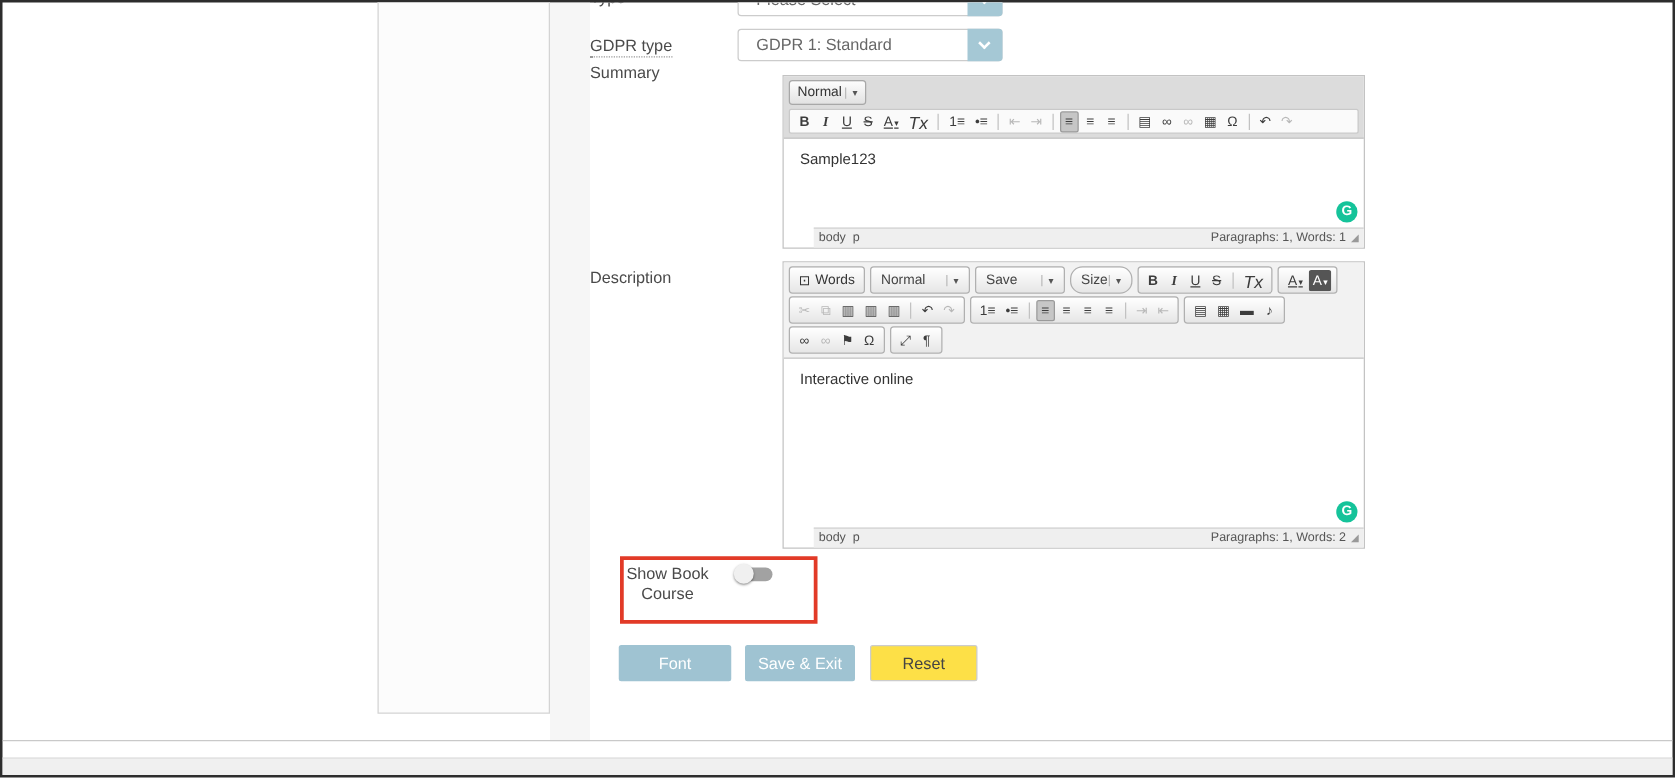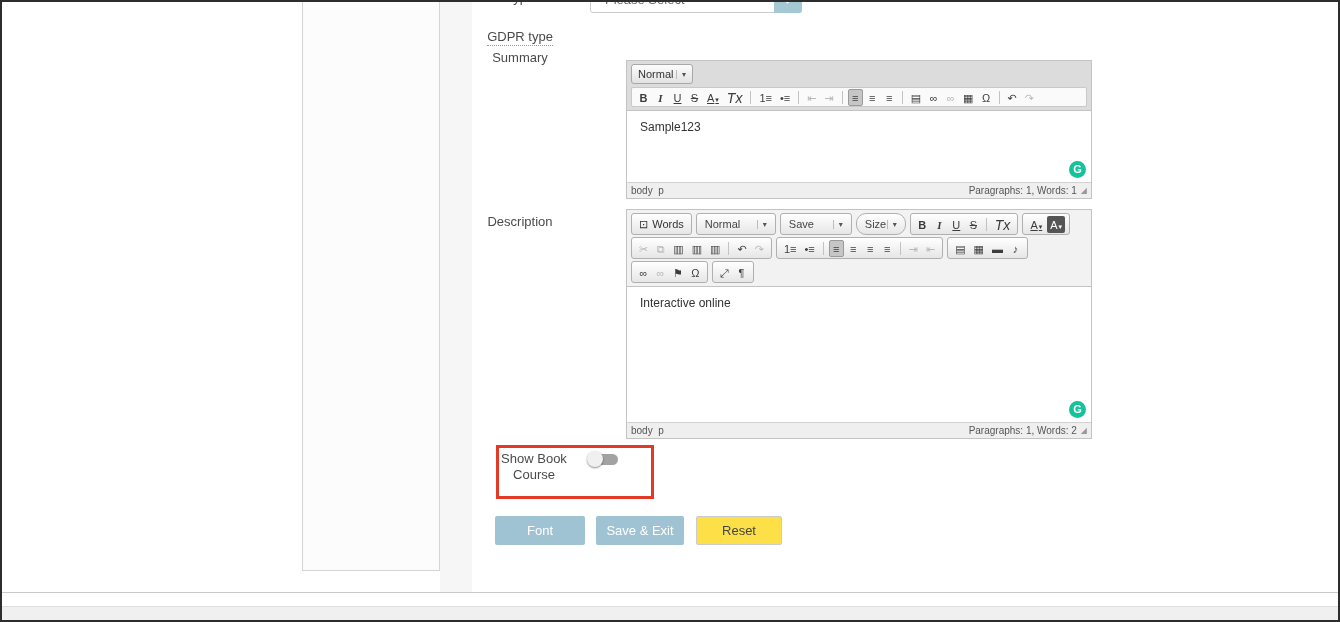--- a/index.html
+++ b/index.html
@@ -11,21 +11,21 @@
   }
   .side-panel {
     position:absolute; left:300px; top:-1px; width:138px; height:570px;
     background:#fcfcfc; border:1px solid #d4d4d4;
   }
   .gutter {
     position:absolute; left:438px; top:0; width:32px; height:591px;
     background:#f6f6f6;
   }
   .flabel {
-    position:absolute; left:470px; width:96px; text-align:center;
+    position:absolute; left:470px; width:96px; text-align:left;
     font-size:13px; color:#4a4a4a; line-height:16px;
   }
   .dotted { border-bottom:1px dotted #999; padding-bottom:1px; }
   
   .dd {
     position:absolute; left:588px; width:212px; height:26px;
     background:#fff; border:1px solid #ccc; border-radius:3px;
   }
   .dd-text { display:block; line-height:24px; padding-left:14px; font-size:13px; color:#666;
     white-space:nowrap; overflow:hidden; }
@@ -71,21 +71,21 @@
   .e1 .e-content { height:71px; }
   .e2 .e-content { height:135px; }
   .grammarly {
     position:absolute; right:5px; bottom:4px; width:17px; height:17px; border-radius:50%;
     background:#15c39a; color:#fff; font-size:11px; font-weight:bold;
     text-align:center; line-height:17px;
   }
   .e-footer {
     height:16px; background:#efefef; border-top:1px solid #d2d2d2;
     display:flex; justify-content:space-between; align-items:center; padding:0 4px;
-    font-size:10px; color:#555;
+    font-size:10px; color:#555;margin-left:24px;
   }
   .path-text { white-space:pre; }
   .footer-right { display:flex; align-items:center; }
   .resize-handle { font-size:8px; color:#999; margin-left:4px; line-height:10px; }
   
   .e2-toolbar { background:#f2f2f2; padding:3px 4px; border-bottom:1px solid #c3c3c3; }
   .ck-row { display:flex; gap:4px; margin-bottom:2px; flex-wrap:wrap; }
   .ck-row:last-child { margin-bottom:0; }
   .ck-group {
     display:inline-flex; align-items:center; height:22px; padding:0 3px;
@@ -131,20 +131,26 @@
   <div class="flabel" style="top:-12px;">Type</div>
   <div class="dd" style="top:-15px;">
     <span class="dd-text">Please Select</span>
     <span class="dd-arrow">
         <span class="chev"></span>
       </span>
   </div>
 
   <div class="flabel" style="top:27px;">
     <span class="dotted">GDPR type</span>
+  </div>
+  <div class="dd" style="top:21px;">
+    <span class="dd-text">GDPR 1: Standard</span>
+    <span class="dd-arrow">
+        <span class="chev"></span>
+      </span>
   </div>
 
   <div class="flabel" style="top:48px;">Summary</div>
   <div class="editor e1" style="top:58px;">
     <div class="e1-head">
       <span class="e1-combo">
         <span>Normal</span>
         <span class="combo-caret">▾</span>
       </span>
       <div class="e1-strip">

